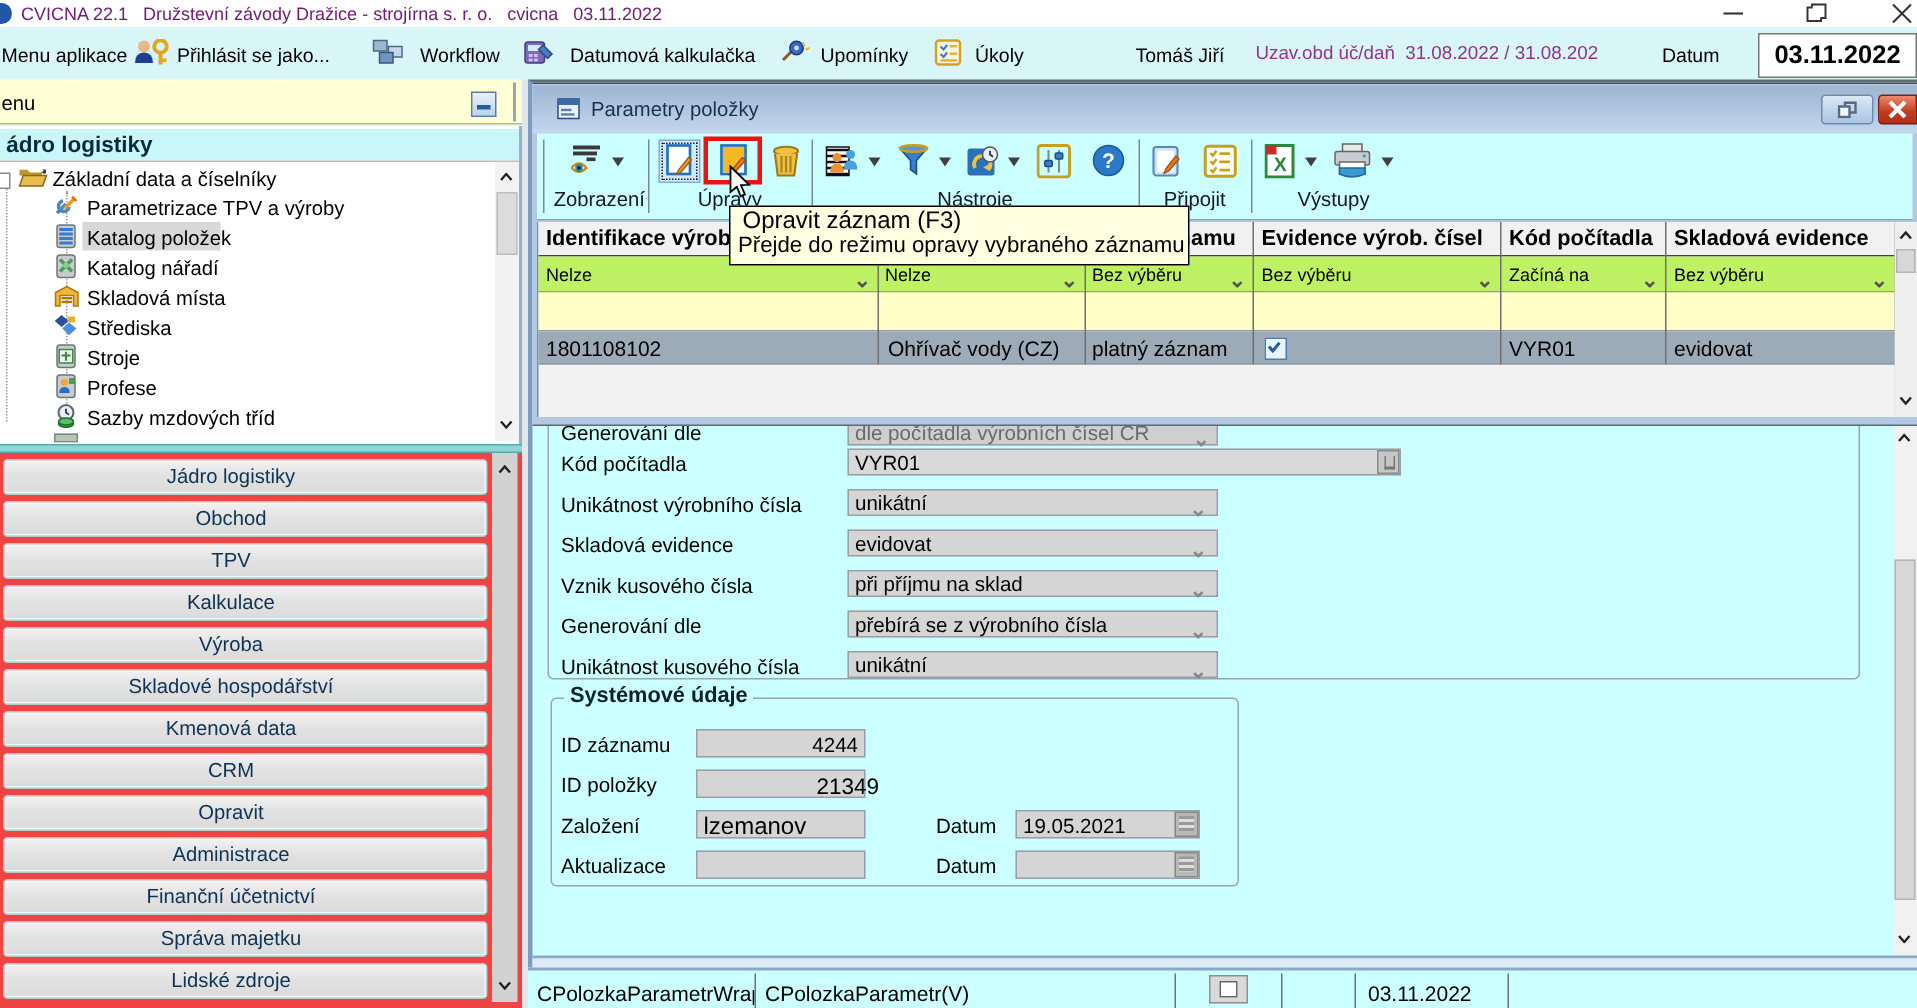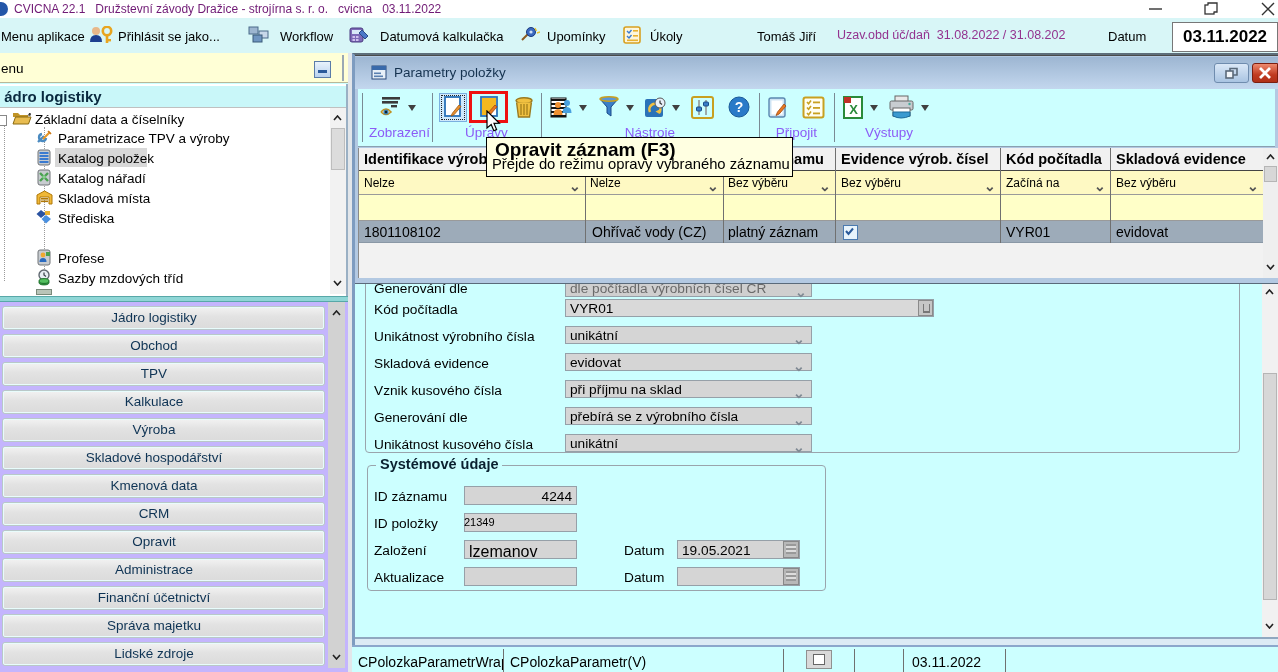--- a/index.html
+++ b/index.html
@@ -3,21 +3,21 @@
 <meta charset="utf-8">
 <style>
 html,body{margin:0;padding:0}
 #app{position:relative;width:1278px;height:672px;overflow:hidden;background:#ccffff;font-family:"Liberation Sans",sans-serif;font-size:12px;color:#000}
 .ab{position:absolute}
 .nw{white-space:nowrap}
 .lbl{position:absolute;white-space:nowrap;font-size:13.7px;color:#000;line-height:15px}
 .inp{position:absolute;background:#d5d5d5;border:1px solid #96a0a8;box-sizing:border-box}
 .chev{position:absolute;font-size:14px;color:#808a94;line-height:12px;font-weight:bold}
 .sep{position:absolute;width:1px;background:#7a8a94}
-.tbl{position:absolute;font-size:13.5px;color:#8b5cf6;white-space:nowrap}
+.tbl{position:absolute;font-size:13.5px;color:#0f172a;white-space:nowrap}
 .gh{position:absolute;font-weight:bold;font-size:14.5px;color:#000;white-space:nowrap;line-height:23px}
 .gc{position:absolute;font-size:14px;color:#000;white-space:nowrap}
 .acc{position:absolute;left:2px;width:323px;height:24px;padding-right:19px;background:linear-gradient(#f2f2f2,#e2e2e2 45%,#dbdbdb);border:1px solid #b9c8c8;outline:1px solid #e8fcfc;outline-offset:-2px;border-radius:3px;box-sizing:border-box;text-align:center;line-height:22px;font-size:13.5px;color:#0e3354;white-space:nowrap}
 </style>
 </head>
 <body>
 <div id="app">
 
 <div class="ab" style="left:0;top:0;width:1278px;height:18px;background:#ffffff">
   <div class="ab" style="left:-6px;top:2px;width:14px;height:14px;border-radius:50%;background:#2456a8"></div>
@@ -152,20 +152,28 @@
       <div class="ab nw" style="left:58px;top:3px">Skladová místa</div>
     </div>
     <div class="ab" style="left:0;top:95px;width:330px;height:20px">
       <svg class="ab" style="left:36px;top:1px" width="16" height="16" viewBox="0 0 16 16">
             <path d="M5 1 L10 5 L5 9 L0.5 5 Z" fill="#2a52a0"></path>
             <path d="M10 6 L15 10 L10 14.5 L5.5 10 Z" fill="#4a90e0"></path>
             <rect x="9" y="2" width="5" height="4" fill="#e8b030"></rect>
           </svg>
       <div class="ab nw" style="left:58px;top:3px">Střediska</div>
     </div>
+    <div class="ab" style="left:0;top:115px;width:330px;height:20px">
+      <svg class="ab" style="left:36px;top:1px" width="16" height="17" viewBox="0 0 16 17">
+            <rect x="2" y="1" width="12" height="15" rx="2" fill="#c8ccd0" stroke="#707478"></rect>
+            <rect x="3.5" y="4" width="9" height="9" fill="#eef4ee" stroke="#3a8a40"></rect>
+            <path d="M5 8 h6 M8 5.5 v6" stroke="#3a8a40" stroke-width="1.4"></path>
+          </svg>
+      <div class="ab nw" style="left:58px;top:3px">Stroje</div>
+    </div>
     <div class="ab" style="left:0;top:135px;width:330px;height:20px">
       <svg class="ab" style="left:36px;top:1px" width="16" height="17" viewBox="0 0 16 17">
             <rect x="2" y="1" width="12" height="15" rx="2" fill="#c8ccd0" stroke="#707478"></rect>
             <circle cx="7" cy="6" r="2.4" fill="#f0a830"></circle>
             <path d="M3.5 13 q0 -4 3.5 -4 q3.5 0 3.5 4 z" fill="#2a6ac0"></path>
             <rect x="10" y="3" width="4" height="4" fill="#4aa050"></rect>
           </svg>
       <div class="ab nw" style="left:58px;top:3px">Profese</div>
     </div>
     <div class="ab" style="left:36px;top:176px;width:16px;height:6px;background:#b8c4b8;border:1px solid #7a8a7a;box-sizing:border-box"></div>
@@ -176,21 +184,21 @@
             <ellipse cx="8" cy="13.5" rx="5" ry="2.4" fill="#3aa048" stroke="#1a7028"></ellipse>
             <ellipse cx="8" cy="12" rx="5" ry="2.4" fill="#54c060" stroke="#1a7028"></ellipse>
           </svg>
       <div class="ab nw" style="left:58px;top:3px">Sazby mzdových tříd</div>
     </div>
   </div>
 </div>
 
 <div class="ab" style="left:0;top:296px;width:348px;height:6px;background:#8fd6d6;border-top:1px solid #58a8a8;border-bottom:1px solid #58a8a8;box-sizing:border-box"></div>
 
-<div class="ab" style="left:0;top:302px;width:348px;height:370px;background:#c4b5fd">
+<div class="ab" style="left:0;top:302px;width:348px;height:370px;background:#ef4444">
   <div class="acc" style="top:4px">Jádro logistiky</div>
   <div class="acc" style="top:32px">Obchod</div>
   <div class="acc" style="top:60px">TPV</div>
   <div class="acc" style="top:88px">Kalkulace</div>
   <div class="acc" style="top:116px">Výroba</div>
   <div class="acc" style="top:144px">Skladové hospodářství</div>
   <div class="acc" style="top:172px">Kmenová data</div>
   <div class="acc" style="top:200px">CRM</div>
   <div class="acc" style="top:228px">Opravit</div>
   <div class="acc" style="top:256px">Administrace</div>
@@ -248,21 +256,21 @@
   <div class="ab nw" style="left:570px;top:436px;font-size:13.7px">unikátní</div>
   <div class="chev" style="left:793px;top:441px">⌄</div>
 
   <div class="ab" style="left:367px;top:465px;width:459px;height:126px;border:1px solid #9aa4ac;border-radius:4px;box-sizing:border-box"></div>
   <div class="ab nw" style="left:376px;top:456px;background:#ccffff;font-weight:bold;font-size:14.5px;color:#09202f;padding:0 4px">Systémové údaje</div>
   <div class="lbl" style="left:374px;top:489px">ID záznamu</div>
   <div class="inp" style="left:464px;top:486px;width:113px;height:19px"></div>
   <div class="ab nw" style="left:464px;top:489px;width:108px;text-align:right;font-size:13.7px">4244</div>
   <div class="lbl" style="left:374px;top:516px">ID položky</div>
   <div class="inp" style="left:464px;top:513px;width:113px;height:19px"></div>
-  <div class="ab nw" style="left:464px;top:516px;width:108px;text-align:left;font-size:11px">21349</div>
+  <div class="ab nw" style="left:478px;top:516px;width:108px;text-align:right;font-size:15px">21349</div>
   <div class="lbl" style="left:374px;top:543px">Založení</div>
   <div class="inp" style="left:464px;top:540px;width:113px;height:19px"></div>
   <div class="ab nw" style="left:469px;top:543px;font-size:16px">lzemanov</div>
   <div class="lbl" style="left:624px;top:543px">Datum</div>
   <div class="inp" style="left:677px;top:540px;width:123px;height:19px"></div>
   <div class="ab nw" style="left:682px;top:543px;font-size:13.7px">19.05.2021</div>
   <div class="ab" style="left:783px;top:541px;width:16px;height:17px;background:#b8b8b8;border:1px solid #888;box-sizing:border-box">
         <div class="ab" style="left:2px;top:2px;width:10px;height:10px;background:repeating-linear-gradient(#999 0 2px,#ddd 2px 4px)"></div>
       </div>
   <div class="lbl" style="left:374px;top:570px">Aktualizace</div>
@@ -435,21 +443,21 @@
   <div class="ab" style="left:3px;top:92px;width:905px;height:130px;background:#f2f2f2;border-left:1px solid #8a8a8a;box-sizing:border-box">
 
     <div class="ab" style="left:0;top:0;width:905px;height:23px;background:#f1f1f1;border-bottom:1px solid #444;box-sizing:border-box">
       <div class="gh" style="left:5px;top:0">Identifikace výrobku</div>
       <div class="gh" style="left:369px;top:0">Stav záznamu</div>
       <div class="gh" style="left:482px;top:0">Evidence výrob. čísel</div>
       <div class="gh" style="left:647px;top:0">Kód počítadla</div>
       <div class="gh" style="left:757px;top:0">Skladová evidence</div>
     </div>
 
-    <div class="ab" style="left:0;top:23px;width:905px;height:24px;background:#fef9c3;border-bottom:1px solid #9a9a9a;box-sizing:border-box">
+    <div class="ab" style="left:0;top:23px;width:905px;height:24px;background:#bef264;border-bottom:1px solid #9a9a9a;box-sizing:border-box">
       <div class="gc" style="left:5px;top:5px;font-size:12px">Nelze</div>
           <div class="chev" style="left:210px;top:9px;color:#555">⌄</div>
       <div class="gc" style="left:231px;top:5px;font-size:12px">Nelze</div>
           <div class="chev" style="left:348px;top:9px;color:#555">⌄</div>
       <div class="gc" style="left:369px;top:5px;font-size:12px">Bez výběru</div>
           <div class="chev" style="left:460px;top:9px;color:#555">⌄</div>
       <div class="gc" style="left:482px;top:5px;font-size:12px">Bez výběru</div>
           <div class="chev" style="left:625px;top:9px;color:#555">⌄</div>
       <div class="gc" style="left:647px;top:5px;font-size:12px">Začíná na</div>
           <div class="chev" style="left:735px;top:9px;color:#555">⌄</div>
@@ -486,19 +494,19 @@
     <svg class="ab" style="left:3px;top:116px" width="9" height="6" viewBox="0 0 9 6">
           <path d="M1 1 L4.5 5 L8 1" stroke="#222" stroke-width="1.6" fill="none"></path>
         </svg>
   </div>
 
   <div class="ab" style="left:0;top:222px;width:923px;height:6px;background:#b3c9e2;border-bottom:1px solid #5a6a7a;box-sizing:border-box"></div>
 </div>
 
 <div class="ab" style="left:469px;top:91px;width:39px;height:32px;border:3px solid #ee1111;box-sizing:border-box"></div>
 <div class="ab" style="left:486px;top:137px;width:307px;height:40px;background:#ffffe1;border:1px solid #000;box-sizing:border-box">
-  <div class="ab nw" style="left:8px;top:1px;font-weight:bold;font-size:19px">Opravit záznam (F3)</div>
+  <div class="ab nw" style="left:8px;top:1px;font-weight:normal;font-size:16px">Opravit záznam (F3)</div>
   <div class="ab nw" style="left:5px;top:18px;font-size:14.8px">Přejde do režimu opravy vybraného záznamu</div>
 </div>
 <svg class="ab" style="left:486px;top:110px" width="16" height="24" viewBox="0 0 16 24">
       <path d="M1 1 L1 18 L5.2 14.5 L7.8 20.8 L10.6 19.6 L8 13.4 L13.4 13.2 Z" fill="#fff" stroke="#000" stroke-width="1.2"></path>
     </svg>
 </div>
 
 </body></html>

